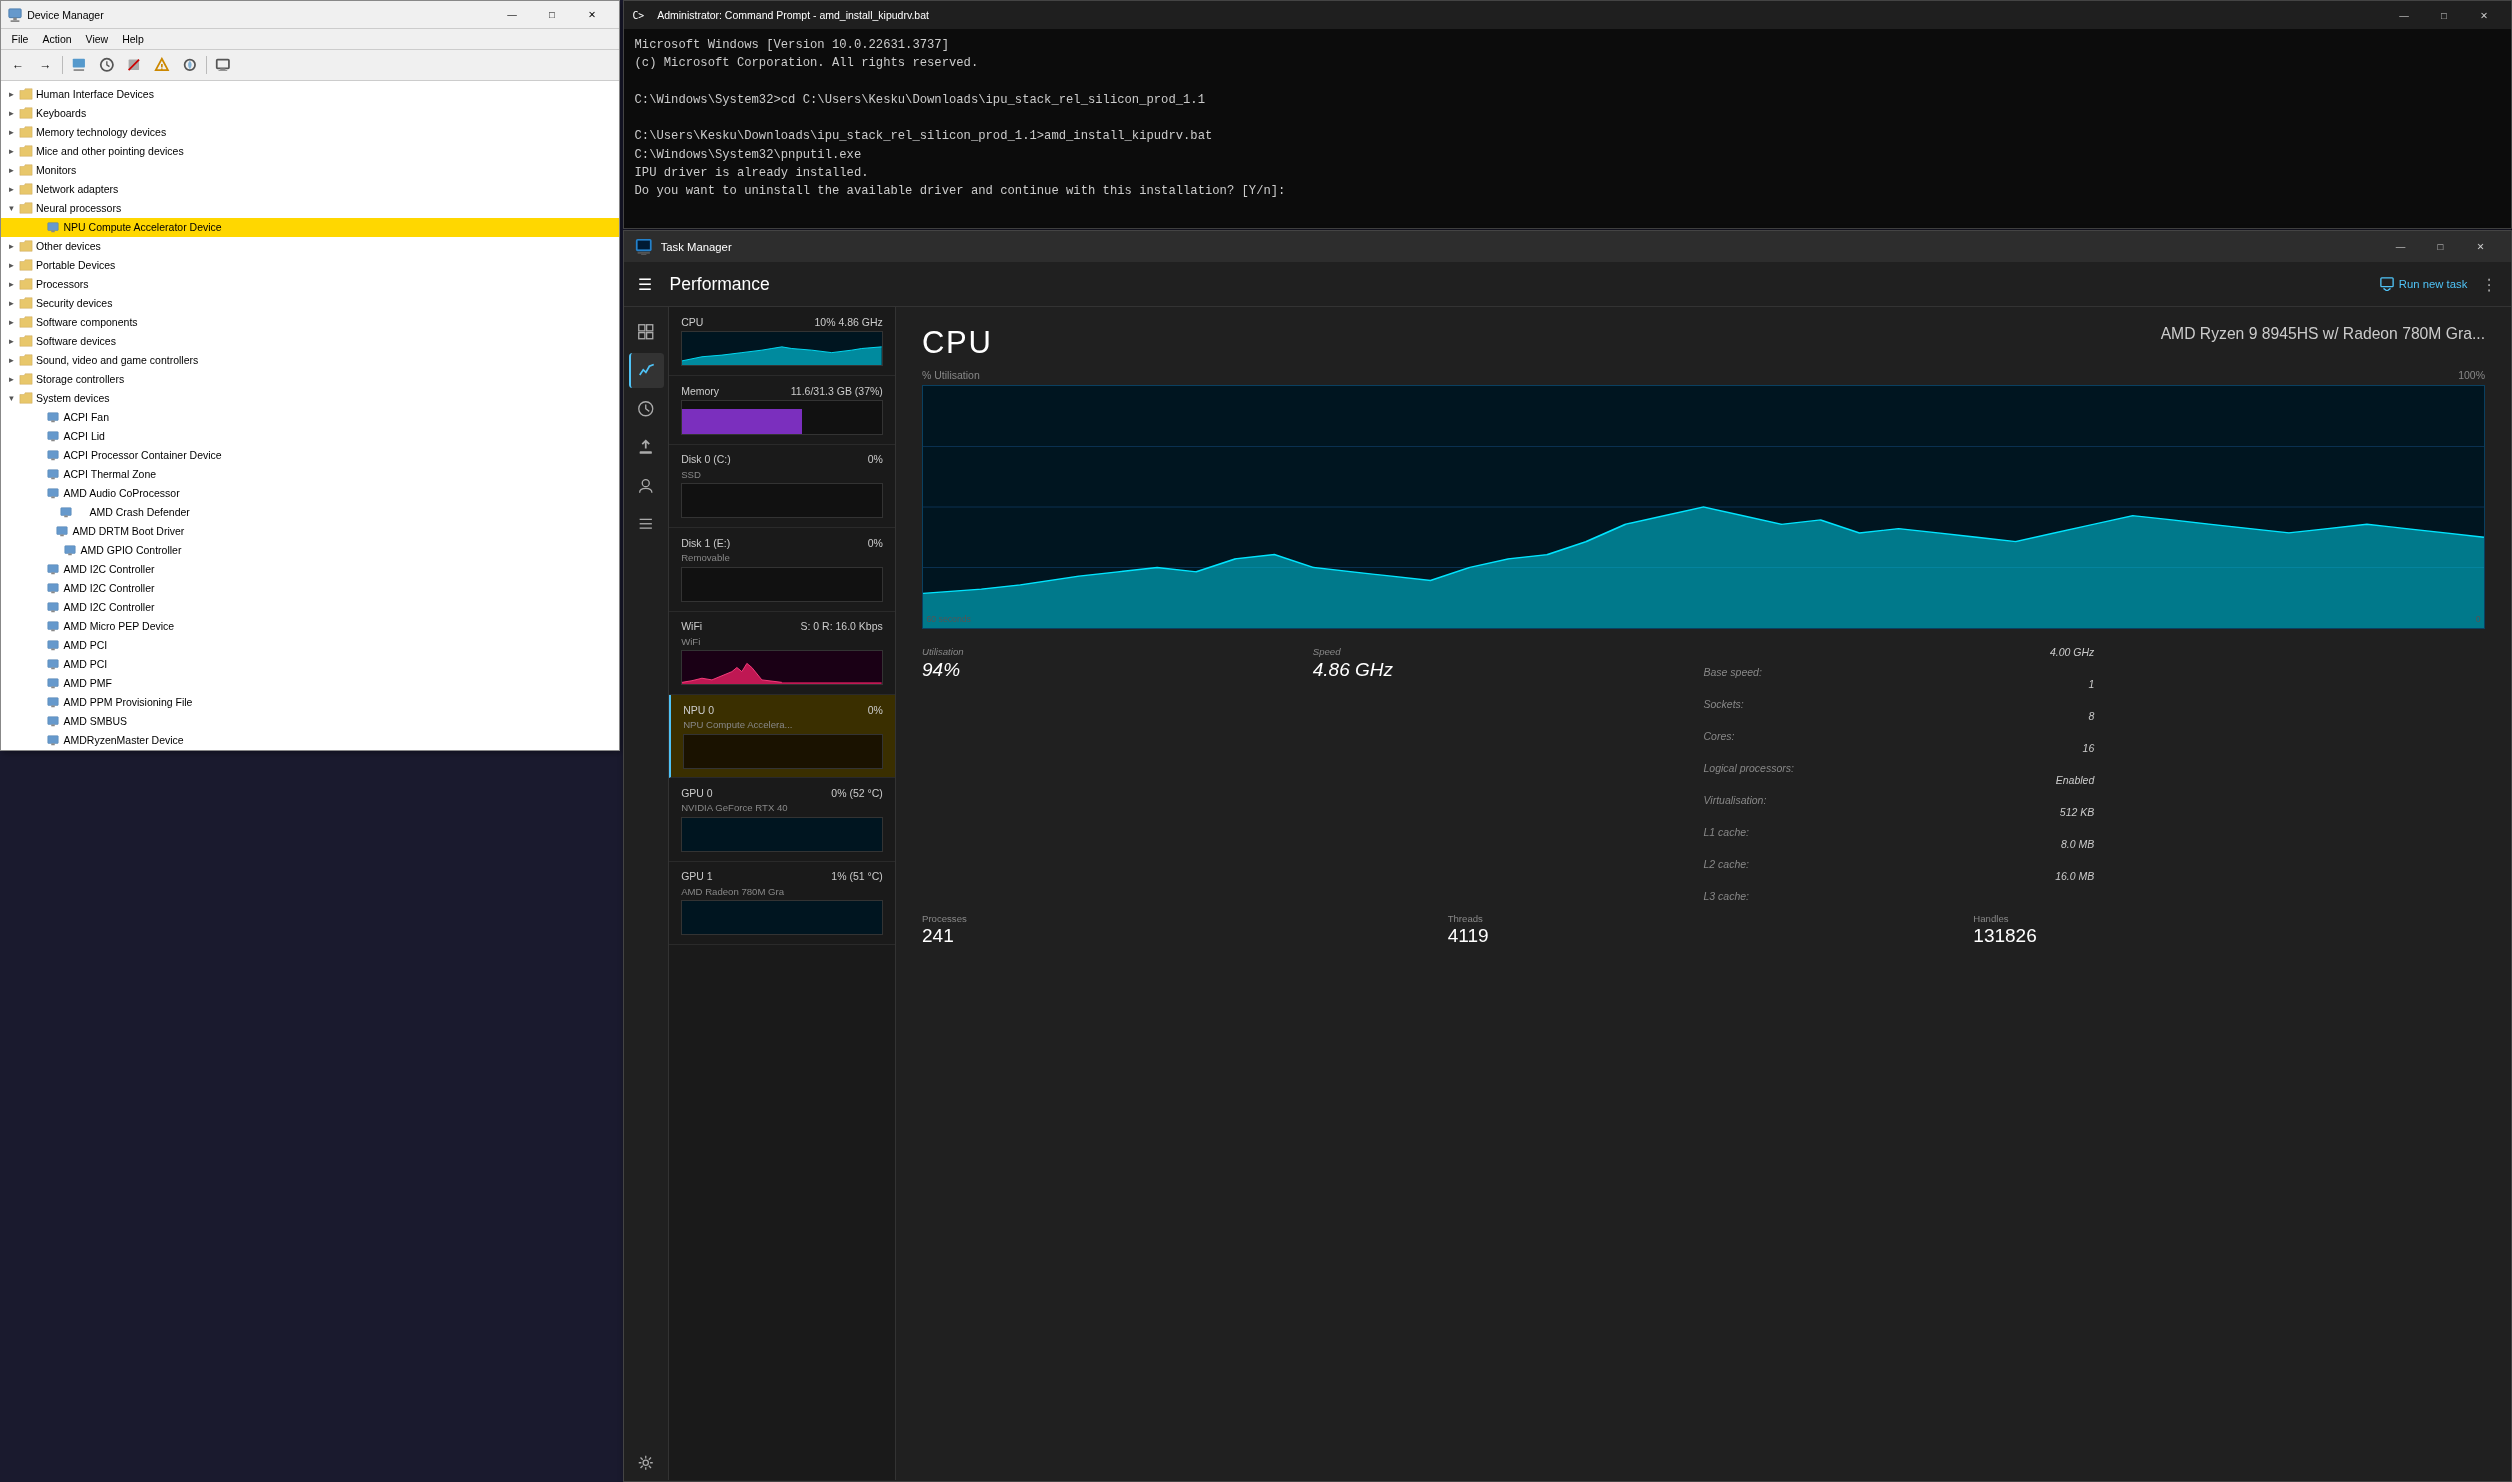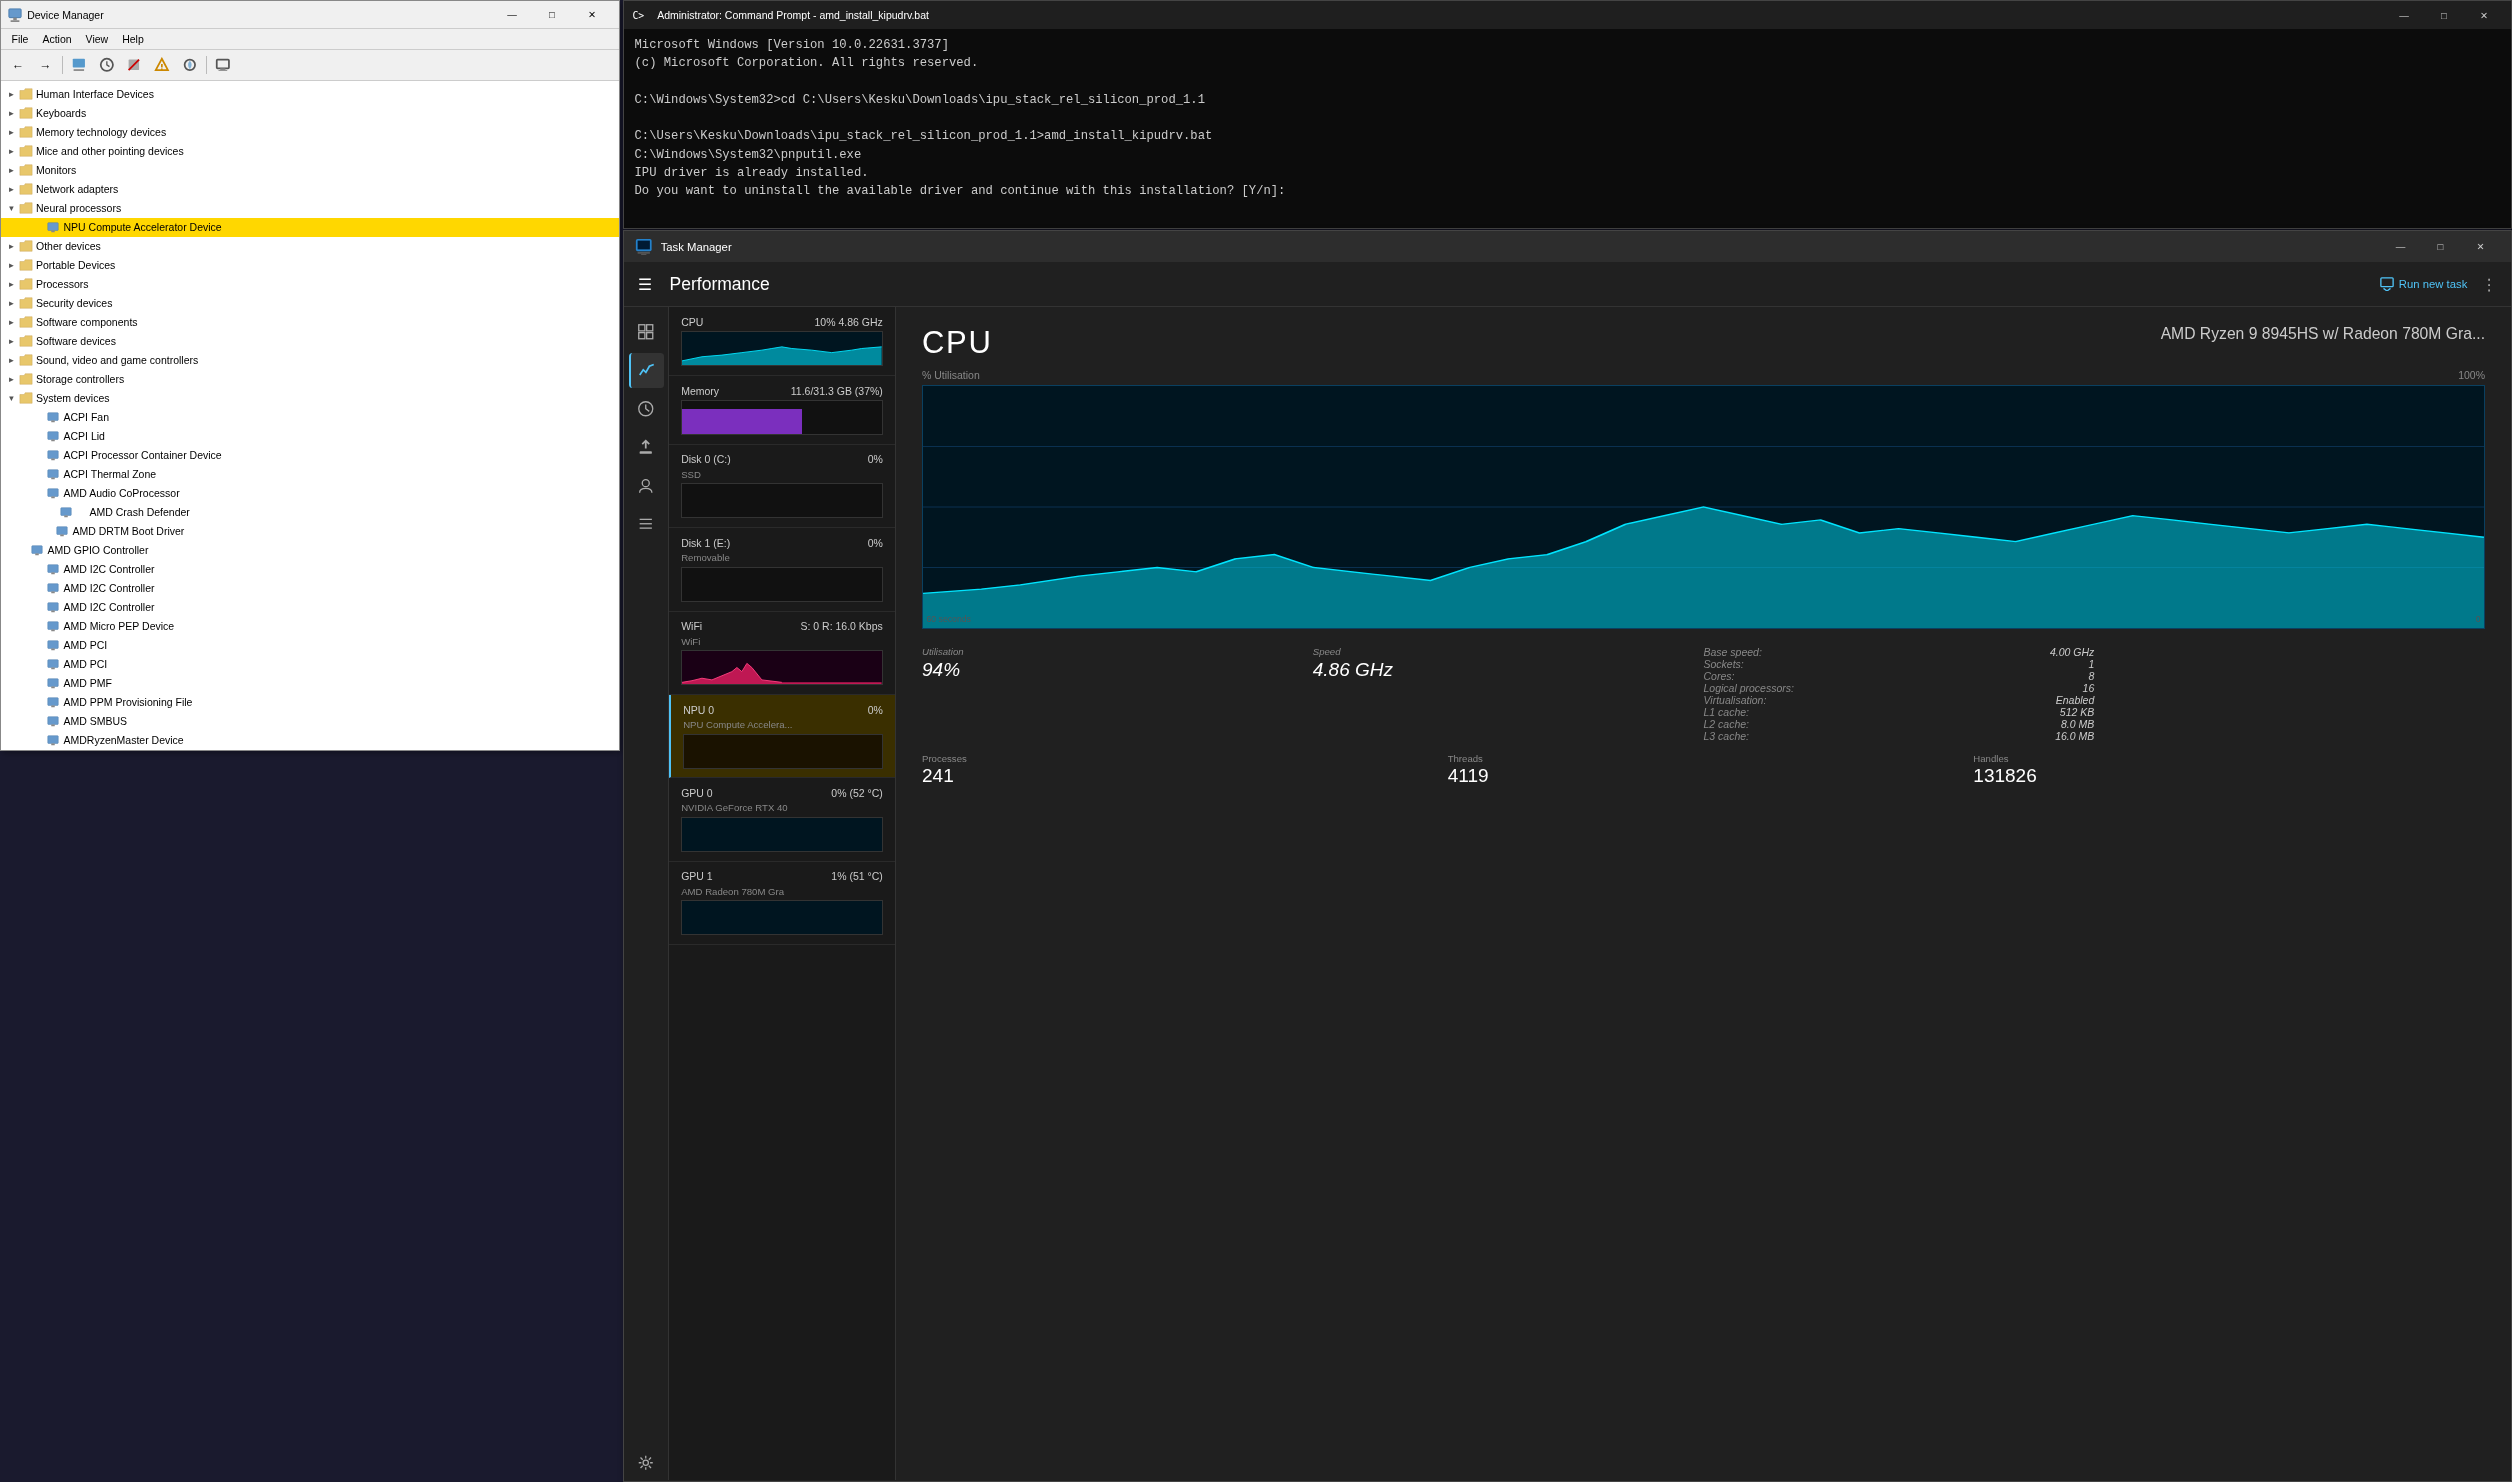--- a/index.html
+++ b/index.html
@@ -443,20 +443,21 @@
     }
 
     .stat-row {
       display: flex;
       justify-content: space-between;
     }
 
     .stat-row-label {
       font-size: 10.5px;
       color: #888;
+      margin-top: 20px;
     }
 
     .stat-row-value {
       font-size: 10.5px;
       color: #ccc;
     }
 
     
     ::-webkit-scrollbar { width: 7px; background: #1a1a1a; }
     ::-webkit-scrollbar-thumb { background: #444; border-radius: 3.5px; }
@@ -762,21 +763,21 @@
       <div class="tree-item" style="padding-left: 40px;">
         <span class="tree-expander"></span>
         <span class="tree-icon">
           <svg width="14" height="14" viewBox="0 0 16 16">
             <rect x="2" y="3" width="12" height="9" rx="1" fill="#6699cc" stroke="#4477aa" stroke-width="0.5"></rect>
             <rect x="6" y="12" width="4" height="2" fill="#888"></rect>
           </svg>
         </span>
         <span class="tree-label">AMD DRTM Boot Driver</span>
       </div>
-      <div class="tree-item" style="padding-left: 15px;">
+      <div class="tree-item" style="padding-left: 48px;">
         <span class="tree-expander"></span>
         <span class="tree-icon">
           <svg width="14" height="14" viewBox="0 0 16 16">
             <rect x="2" y="3" width="12" height="9" rx="1" fill="#6699cc" stroke="#4477aa" stroke-width="0.5"></rect>
             <rect x="6" y="12" width="4" height="2" fill="#888"></rect>
           </svg>
         </span>
         <span class="tree-label">AMD GPIO Controller</span>
       </div>
       <div class="tree-item" style="padding-left: 31px;">

